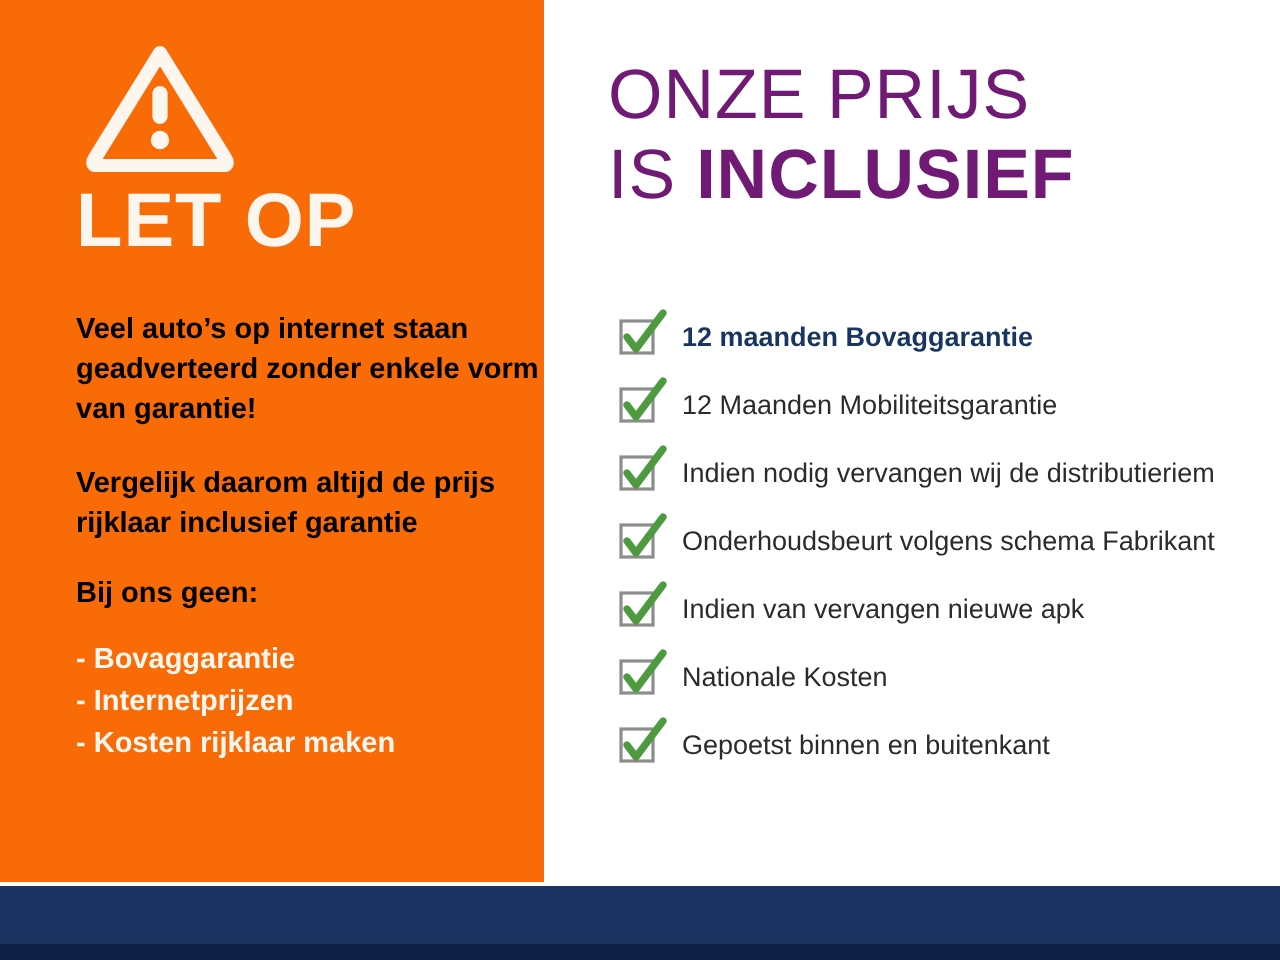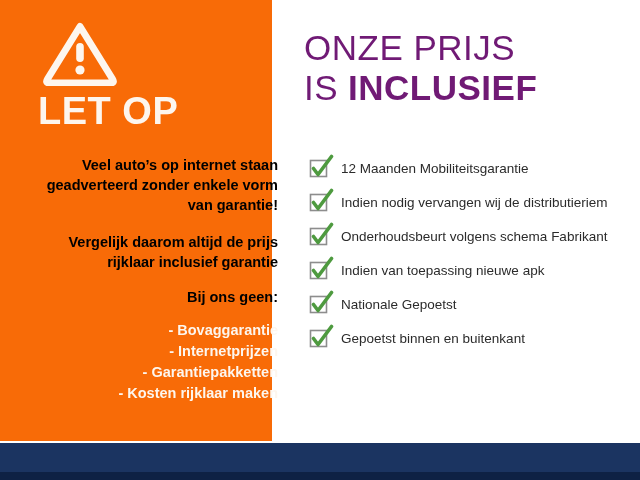--- a/index.html
+++ b/index.html
@@ -22,21 +22,20 @@
   }
 
   
   #left-panel {
     position: absolute;
     left: 0;
     top: 0;
     width: 272px;
     height: 441px;
     background: #f86b07;
-    text-align: right;
   }
   #warning-icon {
     position: absolute;
     left: 43px;
     top: 22px;
     width: 74px;
     height: 64px;
   }
   #warning-icon svg { display: block; }
 
@@ -185,33 +184,41 @@
 
     <div id="let-op-title">LET OP</div>
 
     <div class="left-para" id="left-para-1">Veel auto’s op internet staan geadverteerd zonder enkele vorm van garantie!</div>
     <div class="left-para" id="left-para-3">Bij ons geen:</div>
     <div class="left-para" id="left-para-2">Vergelijk daarom altijd de prijs rijklaar inclusief garantie</div>
 
     <ul id="left-bullets">
       <li>- Bovaggarantie</li>
       <li>- Internetprijzen</li>
-      <li>- Garantiepakketten</li>
       <li>- Kosten rijklaar maken</li>
     </ul>
   </div>
 
   <div id="right-panel">
 
     <div id="right-heading">
       <span class="heading-line heading-line-1">ONZE PRIJS</span>
       <span class="heading-line"><span class="heading-word-light">IS</span><span style="display:inline-block;width:10px"></span><span class="heading-word-bold">INCLUSIEF</span></span>
     </div>
 
     <ul id="checklist">
+      <li class="check-item is-highlighted">
+        <span class="check-icon">
+          <svg width="28" height="26" viewBox="0 0 28 26" xmlns="http://www.w3.org/2000/svg">
+            <rect x="2.5" y="6.5" width="16" height="16" fill="#ffffff" stroke="#8d8d8d" stroke-width="1.6"></rect>
+            <path d="M5.5 14.5 L10 20.5 L23.5 2.5" fill="none" stroke="#4e9a3f" stroke-width="3.6" stroke-linecap="round" stroke-linejoin="round"></path>
+          </svg>
+        </span>
+        <span class="check-label">12 maanden Bovaggarantie</span>
+      </li>
       <li class="check-item">
         <span class="check-icon">
           <svg width="28" height="26" viewBox="0 0 28 26" xmlns="http://www.w3.org/2000/svg">
             <rect x="2.5" y="6.5" width="16" height="16" fill="#ffffff" stroke="#8d8d8d" stroke-width="1.6"></rect>
             <path d="M5.5 14.5 L10 20.5 L23.5 2.5" fill="none" stroke="#4e9a3f" stroke-width="3.6" stroke-linecap="round" stroke-linejoin="round"></path>
           </svg>
         </span>
         <span class="check-label">12 Maanden Mobiliteitsgarantie</span>
       </li>
       <li class="check-item">
@@ -232,30 +239,30 @@
         </span>
         <span class="check-label">Onderhoudsbeurt volgens schema Fabrikant</span>
       </li>
       <li class="check-item">
         <span class="check-icon">
           <svg width="28" height="26" viewBox="0 0 28 26" xmlns="http://www.w3.org/2000/svg">
             <rect x="2.5" y="6.5" width="16" height="16" fill="#ffffff" stroke="#8d8d8d" stroke-width="1.6"></rect>
             <path d="M5.5 14.5 L10 20.5 L23.5 2.5" fill="none" stroke="#4e9a3f" stroke-width="3.6" stroke-linecap="round" stroke-linejoin="round"></path>
           </svg>
         </span>
-        <span class="check-label">Indien van toepassing nieuwe apk</span>
-      </li>
-      <li class="check-item">
-        <span class="check-icon">
-          <svg width="28" height="26" viewBox="0 0 28 26" xmlns="http://www.w3.org/2000/svg">
-            <rect x="2.5" y="6.5" width="16" height="16" fill="#ffffff" stroke="#8d8d8d" stroke-width="1.6"></rect>
-            <path d="M5.5 14.5 L10 20.5 L23.5 2.5" fill="none" stroke="#4e9a3f" stroke-width="3.6" stroke-linecap="round" stroke-linejoin="round"></path>
-          </svg>
-        </span>
-        <span class="check-label">Nationale Gepoetst</span>
+        <span class="check-label">Indien van vervangen nieuwe apk</span>
+      </li>
+      <li class="check-item">
+        <span class="check-icon">
+          <svg width="28" height="26" viewBox="0 0 28 26" xmlns="http://www.w3.org/2000/svg">
+            <rect x="2.5" y="6.5" width="16" height="16" fill="#ffffff" stroke="#8d8d8d" stroke-width="1.6"></rect>
+            <path d="M5.5 14.5 L10 20.5 L23.5 2.5" fill="none" stroke="#4e9a3f" stroke-width="3.6" stroke-linecap="round" stroke-linejoin="round"></path>
+          </svg>
+        </span>
+        <span class="check-label">Nationale Kosten</span>
       </li>
       <li class="check-item">
         <span class="check-icon">
           <svg width="28" height="26" viewBox="0 0 28 26" xmlns="http://www.w3.org/2000/svg">
             <rect x="2.5" y="6.5" width="16" height="16" fill="#ffffff" stroke="#8d8d8d" stroke-width="1.6"></rect>
             <path d="M5.5 14.5 L10 20.5 L23.5 2.5" fill="none" stroke="#4e9a3f" stroke-width="3.6" stroke-linecap="round" stroke-linejoin="round"></path>
           </svg>
         </span>
         <span class="check-label">Gepoetst binnen en buitenkant</span>
       </li>

